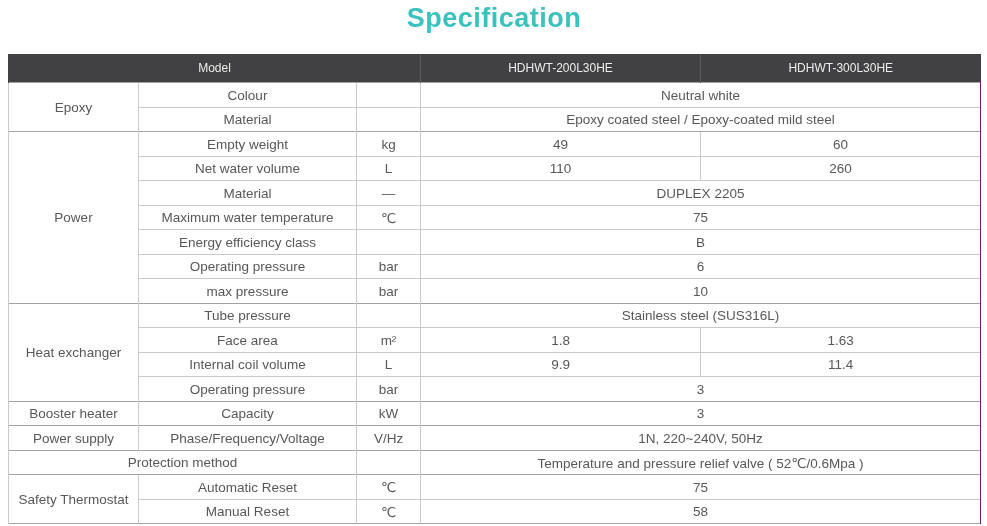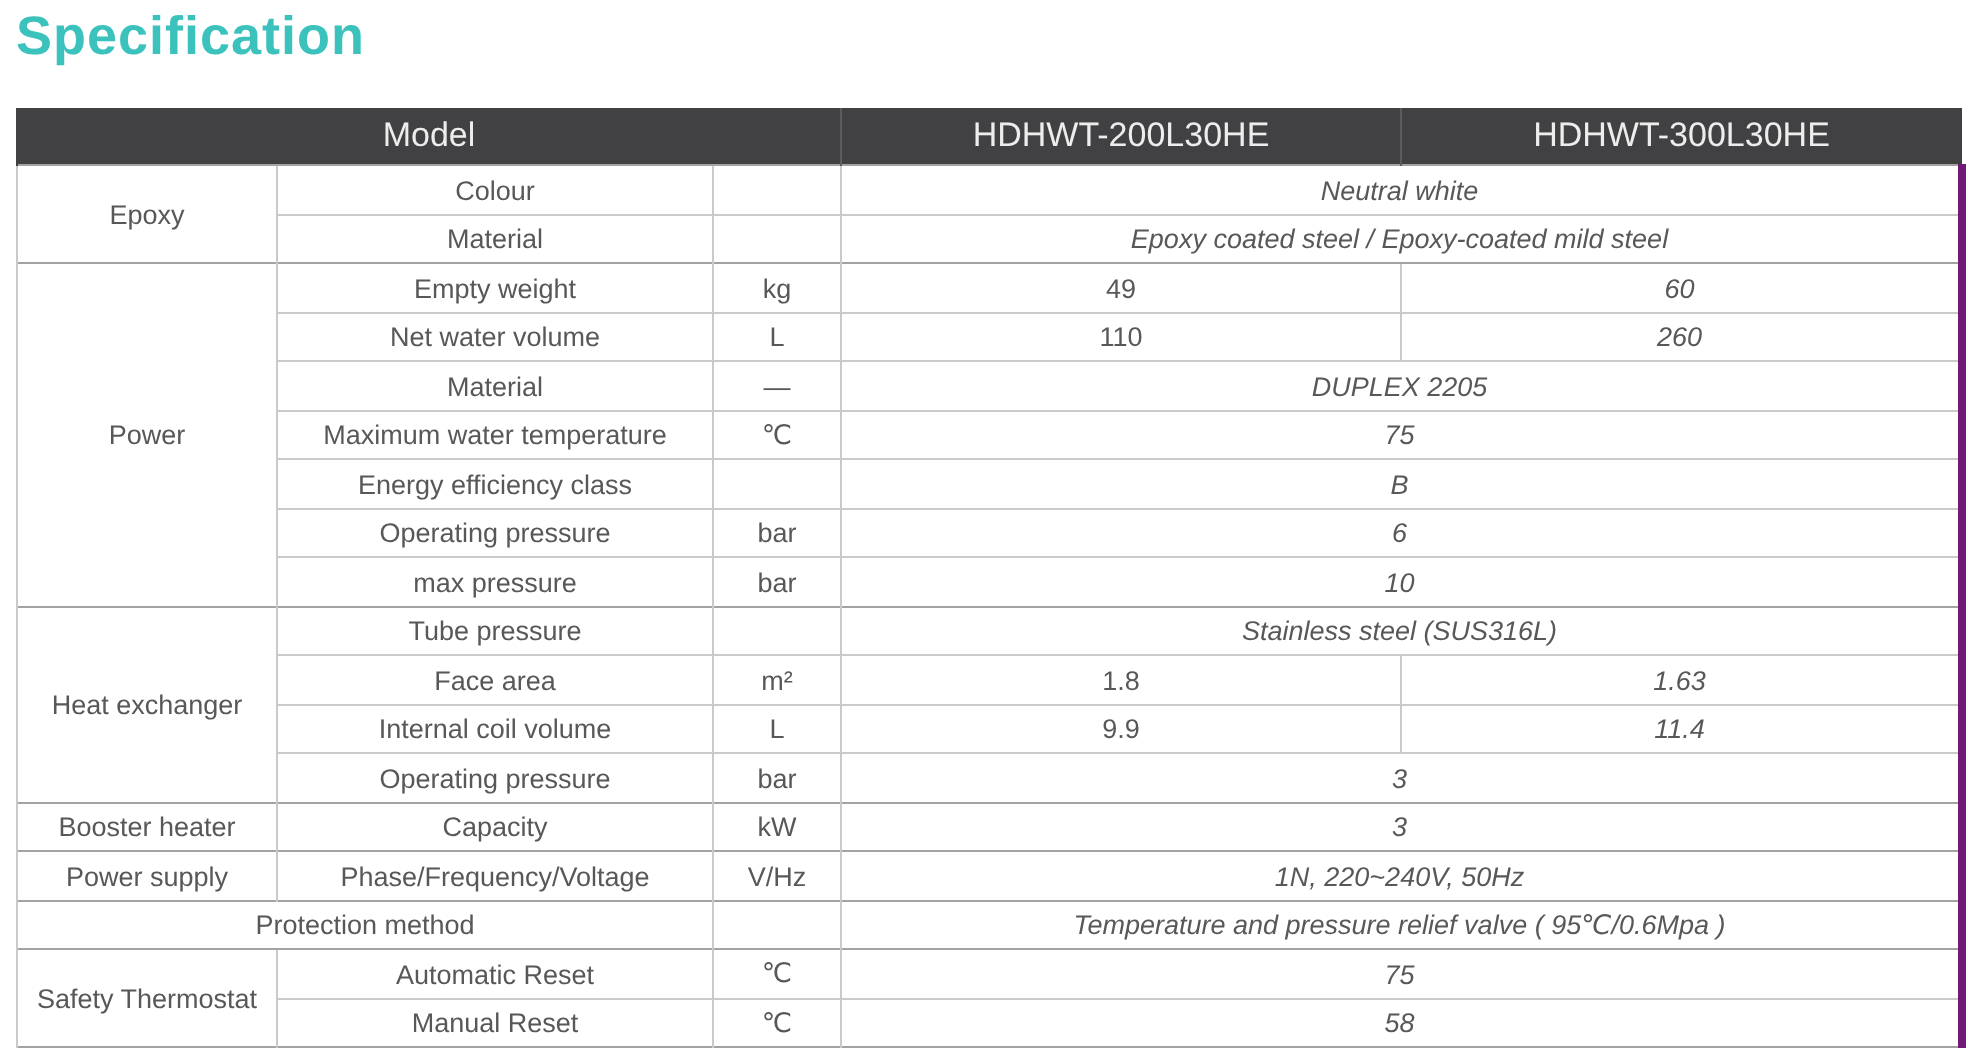--- a/index.html
+++ b/index.html
@@ -17,51 +17,52 @@
     overflow: hidden;
     background: #ffffff;
   }
   .page-title {
     margin: 0;
     font-size: 27px;
     font-weight: 700;
     letter-spacing: 0.5px;
     color: var(--accent, #3cc2bd);
     line-height: 1.2;
+    text-align: center;
   }
   table.spec {
     border-collapse: collapse;
     table-layout: fixed;
     width: 972px;
     margin-top: 20px;
     font-size: 13.5px;
     color: #58585a;
     border-bottom: 1px solid #a3a3a3;
   }
   table.spec th {
     background: var(--header-bg, #414042);
     color: var(--header-text, #ededed);
     font-weight: 400;
-    font-size: 17px;
+    font-size: 12px;
     height: 26px;
     text-align: center;
     border-left: 1px solid #5c5c5f;
   }
   table.spec th:first-child { border-left: 1px solid #414042; }
   table.spec td {
     height: 23.5px;
     padding: 0 4px;
     text-align: center;
     vertical-align: middle;
     border-top: 1px solid #cacaca;
     border-left: 1px solid #cacaca;
     white-space: nowrap;
     overflow: hidden;
   }
-  table.spec td:last-child { border-right: 4px solid #701a75; font-style: italic; }
+  table.spec td:last-child { border-right: 1px solid #701a75; }
   table.spec tr.group-start td { border-top-color: #a3a3a3; }
   .col-category { width: 130px; }
   .col-parameter { width: 218px; }
   .col-unit { width: 64px; }
   .col-value { width: 280px; }
 </style>
 </head>
 <body>
 
 <div class="page">
@@ -163,21 +164,21 @@
         </tr>
         <tr class="group-start">
           <td class="category-cell" rowspan="1">Power supply</td>
           <td class="parameter-cell">Phase/Frequency/Voltage</td>
           <td class="unit-cell">V/Hz</td>
           <td class="value-cell" colspan="2">1N, 220~240V, 50Hz</td>
         </tr>
         <tr class="group-start">
           <td class="category-cell" colspan="2">Protection method</td>
           <td class="unit-cell"></td>
-          <td class="value-cell" colspan="2">Temperature and pressure relief valve ( 95℃/0.6Mpa )</td>
+          <td class="value-cell" colspan="2">Temperature and pressure relief valve ( 52℃/0.6Mpa )</td>
         </tr>
         <tr class="group-start">
           <td class="category-cell" rowspan="2">Safety Thermostat</td>
           <td class="parameter-cell">Automatic Reset</td>
           <td class="unit-cell">℃</td>
           <td class="value-cell" colspan="2">75</td>
         </tr>
         <tr>
           <td class="parameter-cell">Manual Reset</td>
           <td class="unit-cell">℃</td>

